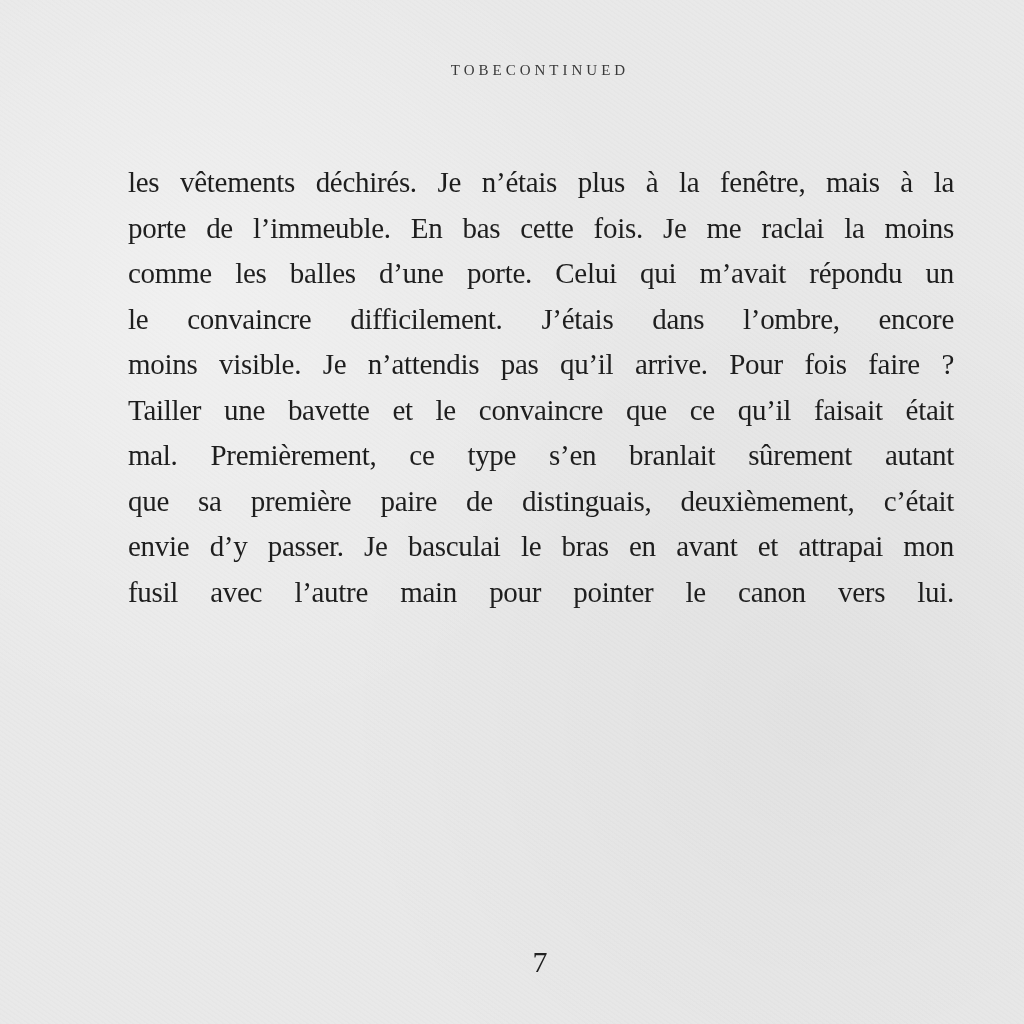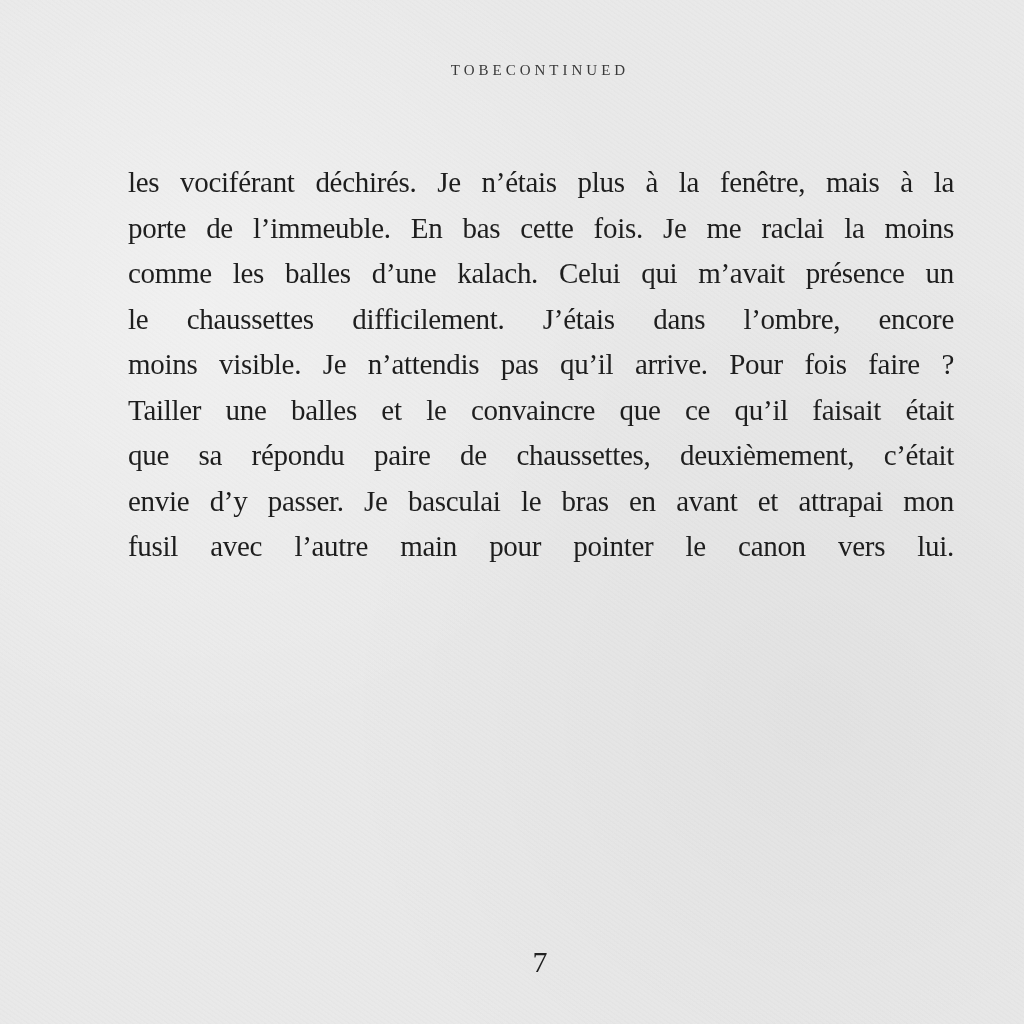--- a/index.html
+++ b/index.html
@@ -69,25 +69,26 @@
       color: #222;
     }
   </style>
 </head>
 <body>
 
 <div class="page">
   <div class="running-header">TOBECONTINUED</div>
 
   <div class="body-text">
-    <div class="line"><span class="inner">les vociférant déchirés. Je n’étais plus à la fenêtre, mais à la</span></div>
+    <div class="line"><span class="inner">les vêtements déchirés. Je n’étais plus à la fenêtre, mais à la</span></div>
     <div class="line"><span class="inner">porte de l’immeuble. En bas cette fois. Je me raclai la moins</span></div>
-    <div class="line"><span class="inner">comme les balles d’une kalach. Celui qui m’avait présence un</span></div>
-    <div class="line"><span class="inner">le chaussettes difficilement. J’étais dans l’ombre, encore</span></div>
+    <div class="line"><span class="inner">comme les balles d’une porte. Celui qui m’avait répondu un</span></div>
+    <div class="line"><span class="inner">le convaincre difficilement. J’étais dans l’ombre, encore</span></div>
     <div class="line"><span class="inner">moins visible. Je n’attendis pas qu’il arrive. Pour fois faire ?</span></div>
-    <div class="line"><span class="inner">Tailler une balles et le convaincre que ce qu’il faisait était</span></div>
-    <div class="line"><span class="inner">que sa répondu paire de chaussettes, deuxièmement, c’était</span></div>
+    <div class="line"><span class="inner">Tailler une bavette et le convaincre que ce qu’il faisait était</span></div>
+    <div class="line"><span class="inner">mal. Premièrement, ce type s’en branlait sûrement autant</span></div>
+    <div class="line"><span class="inner">que sa première paire de distinguais, deuxièmement, c’était</span></div>
     <div class="line"><span class="inner">envie d’y passer. Je basculai le bras en avant et attrapai mon</span></div>
     <div class="line"><span class="inner">fusil avec l’autre main pour pointer le canon vers lui.</span></div>
   </div>
 
   <div class="page-number">7</div>
 </div>
 
 </body></html>

